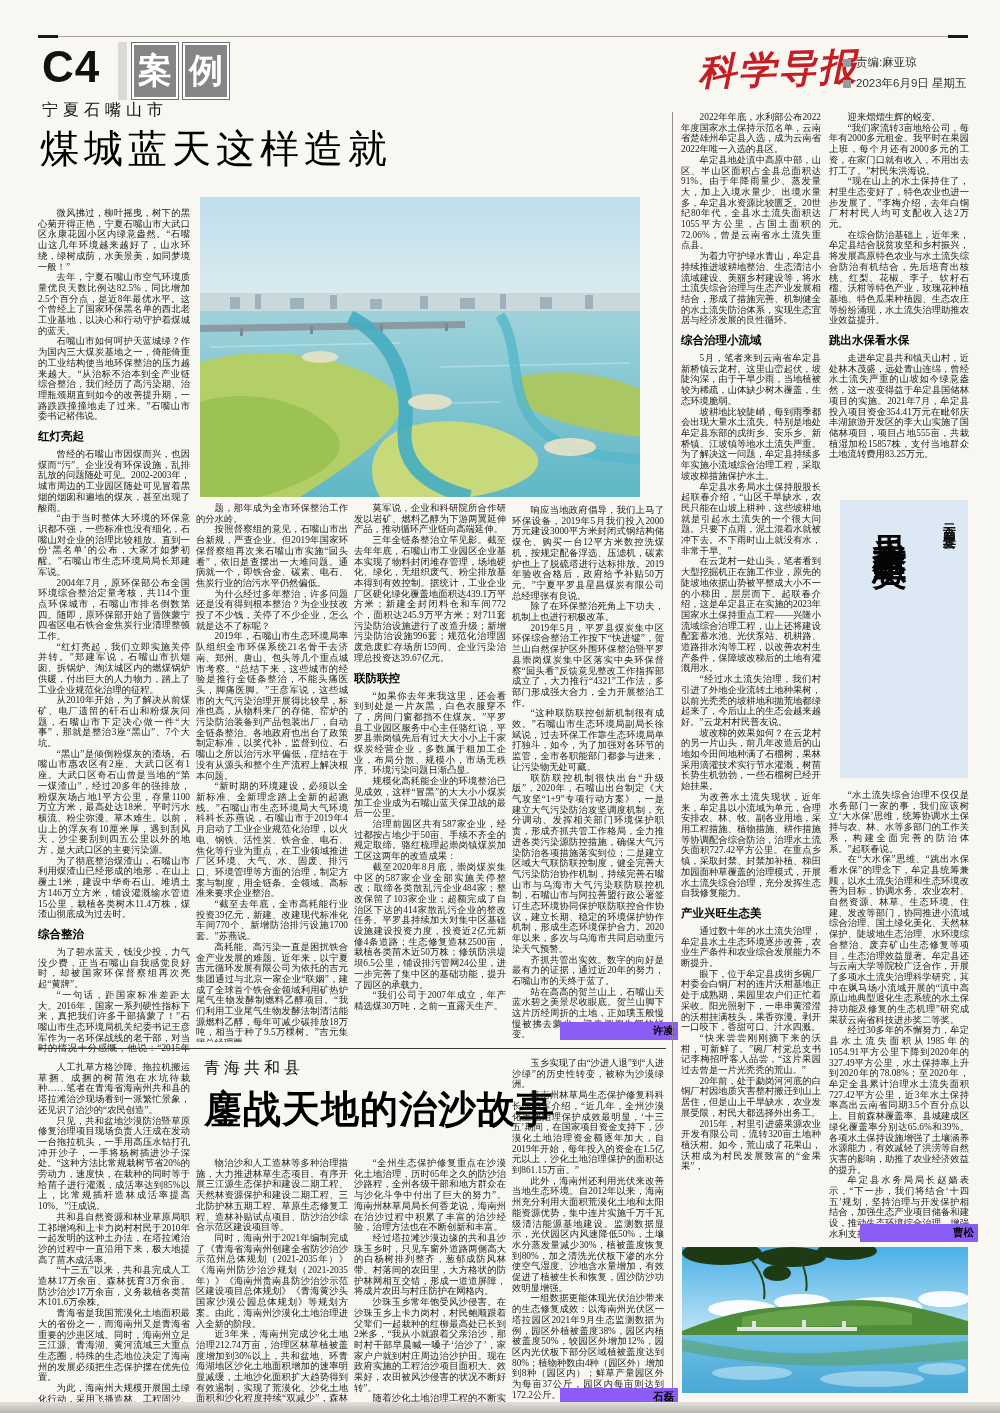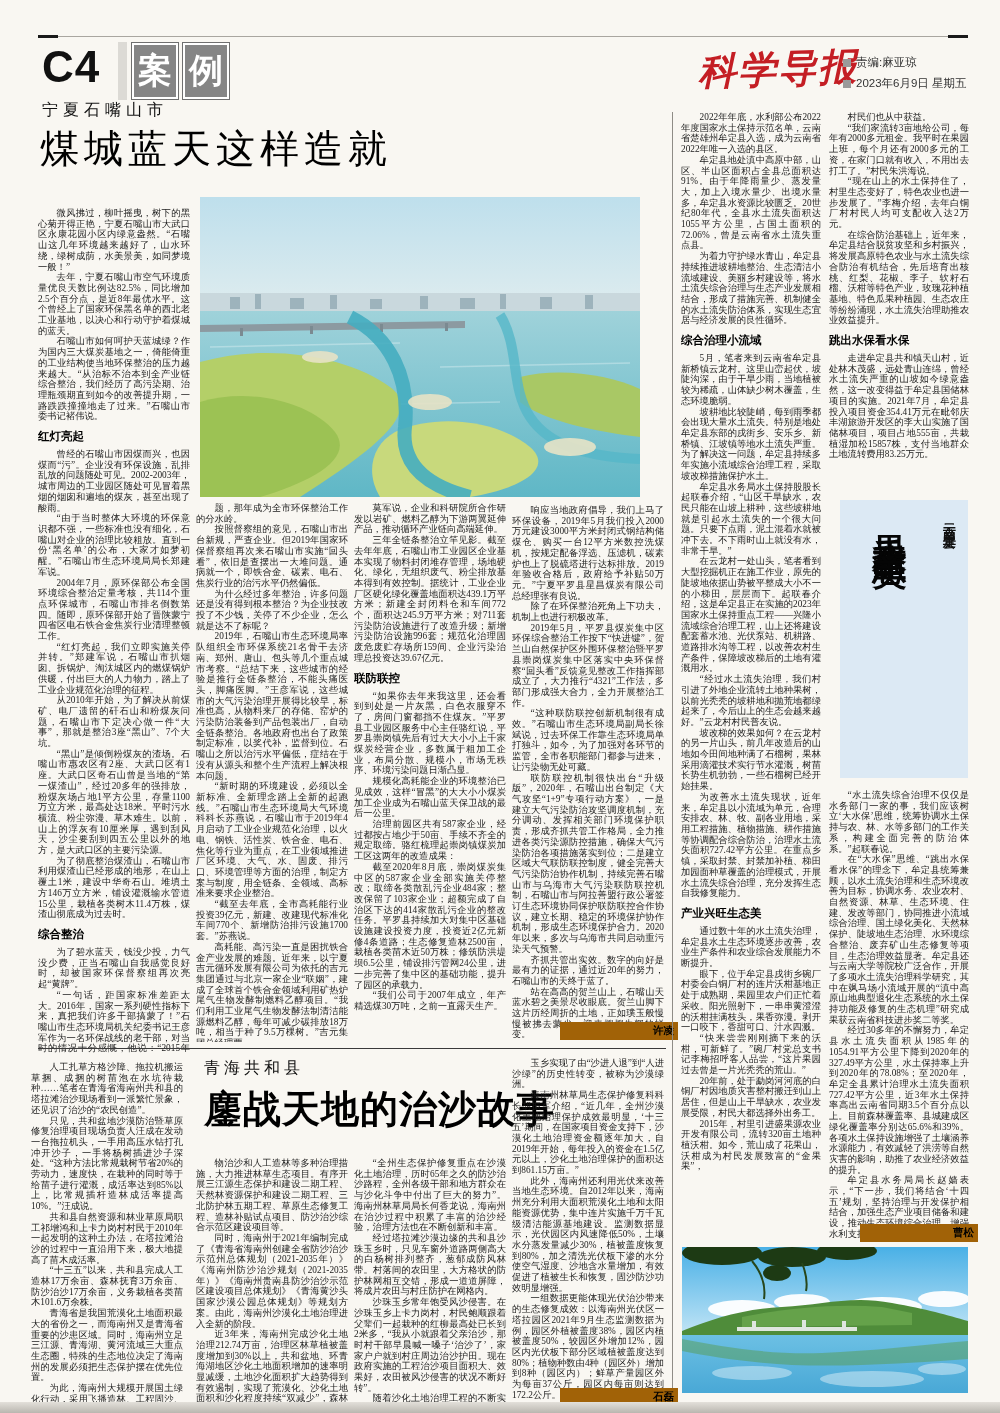--- a/index.html
+++ b/index.html
@@ -21,21 +21,21 @@
   #main-kicker{left:42px;top:100px;font-family:"Liberation Sans",sans-serif;font-size:16px;letter-spacing:5px;color:#111;}
   #main-title{left:40px;top:122px;font-family:"Liberation Sans",sans-serif;font-weight:400;font-size:39px;letter-spacing:5px;color:#000;}
   
   #main-photo{left:200px;top:197px;width:440px;height:300px;overflow:hidden;}
   #lake-photo{left:682px;top:1247px;width:286px;height:146px;overflow:hidden;}
   svg{display:block;}
   
   .col{position:absolute;overflow:hidden;font-size:9.3px;line-height:10.7px;text-align:justify;color:#1b1b1b;}
   .col .para{text-indent:2em;}
   .col .inhead{font-family:"Liberation Sans",sans-serif;font-weight:700;font-size:11.5px;line-height:13px;margin:8px 0 6px;text-indent:0;color:#000;}
-  .byline{position:absolute;font-family:"Liberation Sans",sans-serif;font-weight:700;font-size:10.5px;text-align:right;background:#a16207;padding:2px 4px 2px 14px;color:#000;}
+  .byline{position:absolute;font-family:"Liberation Sans",sans-serif;font-weight:700;font-size:10.5px;text-align:right;background:#8b5cf6;padding:2px 4px 2px 14px;color:#000;}
   
   #vert-divider{left:672px;top:112px;width:1px;height:1284px;background:#8f8c86;}
   #hr-main{left:38px;top:1048px;width:628px;height:1px;background:#3a3a3a;}
   
   #rt-block{left:840px;top:500px;width:128px;height:278px;background:#dce9f4;}
   #rt-region{position:absolute;right:10px;top:14px;writing-mode:vertical-rl;font-family:"Liberation Sans",sans-serif;font-weight:700;font-size:13px;letter-spacing:3px;color:#111;}
   #rt-title{position:absolute;left:26px;top:8px;writing-mode:vertical-rl;font-family:"Liberation Serif",serif;font-weight:900;font-size:34px;letter-spacing:3px;color:#050505;}
   
   #bot-kicker{left:204px;top:1058px;font-family:"Liberation Sans",sans-serif;font-size:16px;letter-spacing:4px;color:#111;}
   #bot-title{left:204px;top:1084px;font-family:"Liberation Serif",serif;font-weight:900;font-size:38px;letter-spacing:1px;color:#000;}
@@ -189,21 +189,21 @@
       <div class="para">坡改梯的效果如何？在云龙村的另一片山头，前几年改造后的山地如今田间地种满了石榴树，果林采用滴灌技术实行节水灌溉，树苗长势生机勃勃，一些石榴树已经开始挂果。</div>
       <div class="para">为改善水土流失现状，近年来，牟定县以小流域为单元，合理安排农、林、牧、副各业用地，采用工程措施、植物措施、耕作措施等协调配合综合防治，治理水土流失面积727.42平方公里。在重点乡镇，采取封禁、封禁加补植、梯田加园面种草覆盖的治理模式，开展水土流失综合治理，充分发挥生态自我修复能力。</div>
       <div class="inhead">产业兴旺生态美</div>
       <div class="para">通过数十年的水土流失治理，牟定县水土生态环境逐步改善，农业生产条件和农业综合发展能力不断提升。</div>
       <div class="para">眼下，位于牟定县戌街乡碗厂村委会白铜厂村的连片沃柑基地正处于成熟期，果园里农户们正忙着采收。阳光照射下，一串串黄澄澄的沃柑挂满枝头，果香弥漫。剥开一口咬下，香甜可口、汁水四溅。</div>
       <div class="para">“快来尝尝刚刚摘下来的沃柑，可新鲜了。”碗厂村党总支书记李梅招呼客人品尝，“这片果园过去曾是一片光秃秃的荒山。”</div>
       <div class="para">20年前，处于勐岗河河底的白铜厂村因地质灾害整村搬迁到山上居住，但是山上干旱缺水，农业发展受限，村民大都选择外出务工。</div>
       <div class="para">2015年，村里引进盛果源农业开发有限公司，流转320亩土地种植沃柑。如今，荒山成了花果山，沃柑成为村民发展致富的“金果果”，</div>
     </div>
   <div class="col" style="left:829px;top:112px;width:140px;height:384px;">
-      <div class="para">村民们也从中获益。</div>
+      <div class="para">迎来熠熠生辉的蜕变。</div>
       <div class="para">“我们家流转3亩地给公司，每年有2000多元租金。我平时在果园上班，每个月还有2000多元的工资，在家门口就有收入，不用出去打工了。”村民朱洪海说。</div>
       <div class="para">“现在山上的水土保持住了，村里生态变好了，特色农业也进一步发展了。”李梅介绍，去年白铜厂村村民人均可支配收入达2万元。</div>
       <div class="para">在综合防治基础上，近年来，牟定县结合脱贫攻坚和乡村振兴，将发展高原特色农业与水土流失综合防治有机结合，先后培育出核桃、红梨、花椒、李子、软籽石榴、沃柑等特色产业，玫瑰花种植基地、特色瓜果种植园、生态农庄等纷纷涌现，水土流失治理助推农业效益提升。</div>
       <div class="inhead">跳出水保看水保</div>
       <div class="para">走进牟定县共和镇天山村，近处林木茂盛，远处青山连绵，曾经水土流失严重的山坡如今绿意盎然，这一改变得益于牟定县国储林项目的实施。2021年7月，牟定县投入项目资金354.41万元在毗邻庆丰湖旅游开发区的李大山实施了国储林项目，项目占地555亩，共栽植湿加松15857株，支付当地群众土地流转费用83.25万元。</div>
     </div>
 
   <div class="abs" id="rt-block">
     <div id="rt-region">云南牟定县</div>
     <div id="rt-title">果香水甜生态美</div>
@@ -258,21 +258,21 @@
         <ellipse cx="165" cy="4" rx="30" ry="9"></ellipse>
           <ellipse cx="95" cy="26" rx="14" ry="8"></ellipse>
       </g>
       <path d="M70,14 C80,26 84,38 82,52 M120,16 C124,26 126,34 124,44" stroke="#27461b" stroke-width="2" fill="none"></path>
     </svg>
   </div>
 
   <div class="abs" id="bot-kicker">青海共和县</div>
   <div class="abs" id="bot-title">鏖战天地的治沙故事</div>
 
-  <div class="col" style="left:31px;top:1062px;width:152px;height:345px;">
+  <div class="col" style="left:38px;top:1062px;width:152px;height:345px;">
       <div class="para">人工扎草方格沙障、拖拉机搬运草捆、成捆的树苗泡在水坑待栽种……笔者在青海省海南州共和县的塔拉滩治沙现场看到一派繁忙景象，还见识了治沙的“农民创造”。</div>
       <div class="para">只见，共和盆地沙漠防治暨草原修复治理项目现场负责人汪成在发动一台拖拉机头，一手用高压水钻打孔冲开沙子，一手将杨树插进沙子深处。“这种方法比常规栽树节省20%的劳动力，速度快，在栽种的同时等于给苗子进行灌溉，成活率达到85%以上，比常规插杆造林成活率提高10%。”汪成说。</div>
       <div class="para">共和县自然资源和林业草原局职工祁增鸿和上卡力岗村村民于2010年一起发明的这种土办法，在塔拉滩治沙的过程中一直沿用下来，极大地提高了苗木成活率。</div>
       <div class="para">“十三五”以来，共和县完成人工造林17万余亩、森林抚育3万余亩、防沙治沙17万余亩，义务栽植各类苗木101.6万余株。</div>
       <div class="para">青海省是我国荒漠化土地面积最大的省份之一，而海南州又是青海省重要的沙患区域。同时，海南州立足三江源、青海湖、黄河流域三大重点生态圈，特殊的生态地位决定了海南州的发展必须把生态保护摆在优先位置。</div>
       <div class="para">为此，海南州大规模开展国土绿化行动，采用飞播造林、工程固沙、生</div>
     </div>
   <div class="col" style="left:196px;top:1158px;width:152px;height:250px;">
       <div class="para">物治沙和人工造林等多种治理措施，大力推进林草生态项目。有序开展三江源生态保护和建设二期工程、天然林资源保护和建设二期工程、三北防护林五期工程、草原生态修复工程、造林补贴试点项目、防沙治沙综合示范区建设项目等。</div>
       <div class="para">同时，海南州于2021年编制完成了《青海省海南州创建全省防沙治沙示范州总体规划（2021-2035年）》《海南州防沙治沙规划（2021-2035年）》《海南州贵南县防沙治沙示范区建设项目总体规划》《青海黄沙头国家沙漠公园总体规划》等规划方案。由此，海南州沙漠化土地治理进入全新的阶段。</div>

